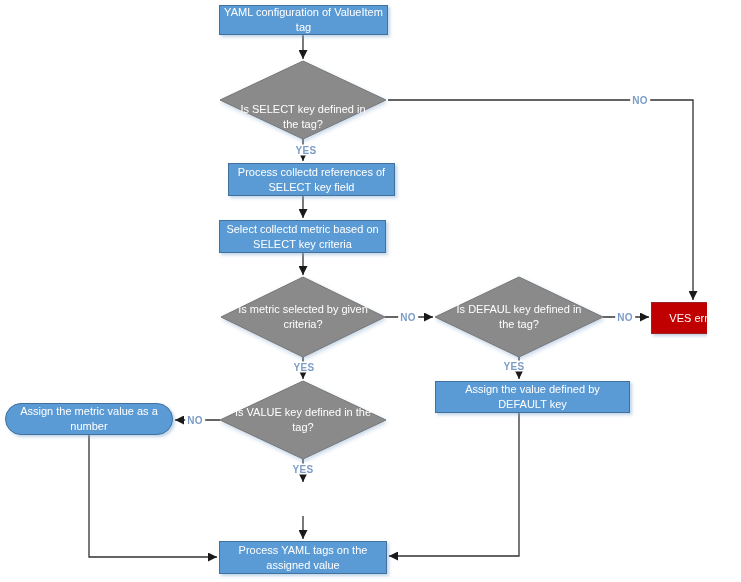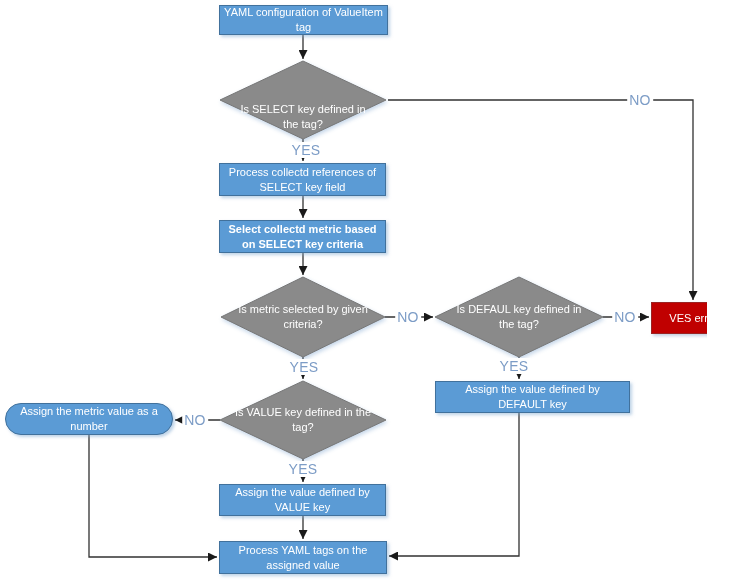--- a/index.html
+++ b/index.html
@@ -21,22 +21,22 @@
     background:#C00000;border:1.4px solid #9A2323;
     box-shadow:2px 2px 3px rgba(150,170,200,.55);
   }
   .dtext{
     position:absolute;display:flex;align-items:center;justify-content:center;
     text-align:center;color:#fff;font-size:11px;line-height:1.35;
     width:140px;height:44px;pointer-events:none;
   }
   .elabel{
     position:absolute;transform:translate(-50%,-50%);
-    font-size:14px;color:#7C9CC6;background:#fff;padding:0 2px;
-    letter-spacing:.3px;white-space:nowrap;
+    font-size:10px;color:#7C9CC6;background:#fff;padding:0 2px;
+    letter-spacing:.3px;white-space:nowrap;font-weight:bold;
   }
   .shape-layer polygon{filter:drop-shadow(1px 2px 2px rgba(120,160,205,.45));}
 </style>
 </head>
 <body>
 
 <div class="canvas">
 
   <svg width="741" height="582" viewBox="0 0 741 582" class="shape-layer">
     <defs>
@@ -67,43 +67,40 @@
       <polygon points="303,277 385,317 303,357 221,317"></polygon>
       <polygon points="519,277 603,317 519,357 435,317"></polygon>
       <polygon points="303,381 386,420 303,459 220,420"></polygon>
     </g>
   </svg>
 
   <div class="node proc" style="left:219px;top:5px;width:169px;height:30px;">
     <span>YAML configuration of ValueItem tag</span>
   </div>
 
-  <div class="node proc" style="left:219px;top:163px;width:167px;height:33px;">
+  <div class="node proc" style="left:228px;top:163px;width:167px;height:33px;">
     <span>Process collectd references of SELECT key field</span>
   </div>
 
-  <div class="node proc" style="left:219px;top:220px;width:167px;height:33px;font-weight:bold;">
+  <div class="node proc" style="left:219px;top:220px;width:167px;height:33px;">
     <span>Select collectd metric based on SELECT key criteria</span>
   </div>
 
   <div class="node proc" style="left:435px;top:381px;width:195px;height:32px;">
     <span>Assign the value defined by DEFAULT key</span>
   </div>
 
   <div class="node err" style="left:651px;top:302px;width:85px;height:32px;">
     <span>VES error</span>
   </div>
 
   <div class="node proc" style="left:5px;top:403px;width:168px;height:32px;border-radius:16px;">
     <span>Assign the metric value as a number</span>
   </div>
 
-  <div class="node proc" style="left:219px;top:484px;width:167px;height:32px;">
-    <span>Assign the value defined by VALUE key</span>
-  </div>
 
   <div class="node proc" style="left:219px;top:541px;width:168px;height:33px;">
     <span>Process YAML tags on the assigned value</span>
   </div>
 
   <div class="dtext" style="left:233px;top:95px;">
     <span>Is SELECT key defined in the tag?</span>
   </div>
   <div class="dtext" style="left:449px;top:295px;">
     <span>Is DEFAUL key defined in the tag?</span>

